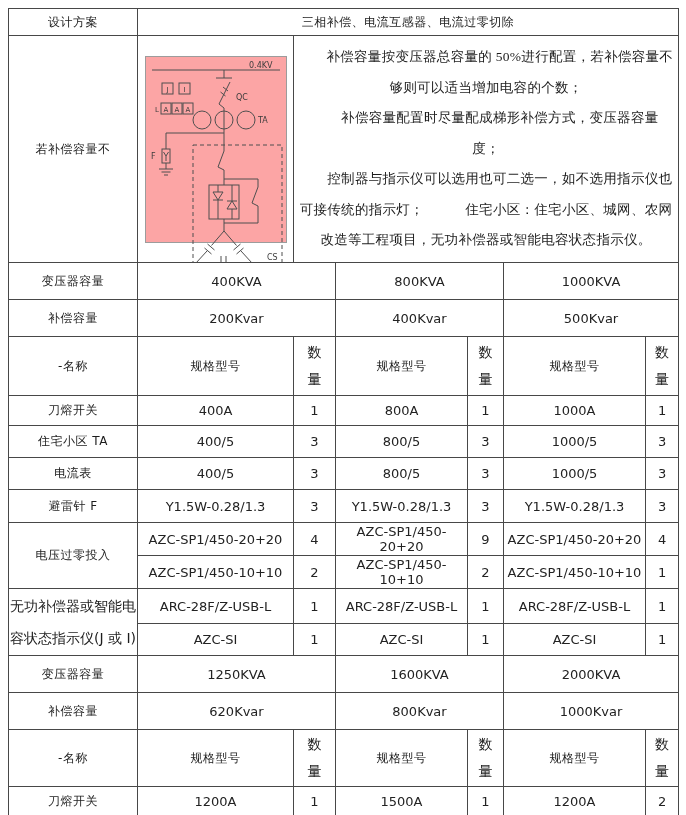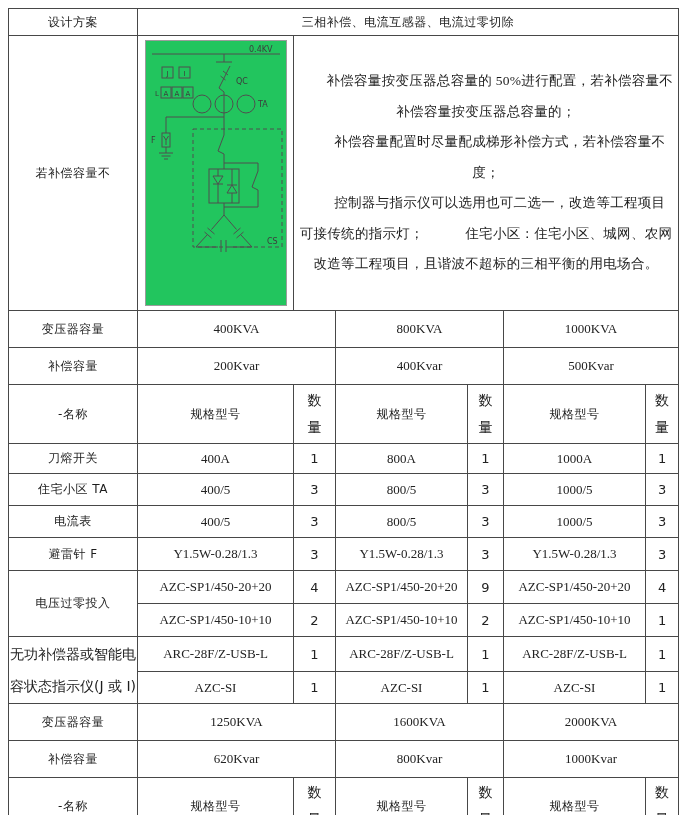--- a/index.html
+++ b/index.html
@@ -9,37 +9,37 @@
     color:#1c1c1c;
   }
   .doc{position:absolute;left:8px;top:8px;}
   table.spec{border-collapse:collapse;table-layout:fixed;width:670px;}
   table.spec td{
     border:1px solid #484848;
     text-align:center;vertical-align:middle;
     padding:0;overflow:hidden;
   }
   .zh{font-size:12px;letter-spacing:0.5px;}
-  .val{font-size:13px;color:#222;font-family:Liberation Serif, serif;}
+  .val{font-size:13px;color:#222;}
   .qty{font-size:13px;color:#222;}
   
   tr.h26 td{height:26px} tr.h226 td{height:226px}
   tr.h36 td{height:36px} tr.h58 td{height:58px}
   tr.h29 td{height:29px} tr.h31 td{height:31px}
   tr.h32 td{height:32px} tr.h34 td{height:34px}
   tr.h56 td{height:56px}
   
   .name-cell{font-size:14px;line-height:32px;padding:0 2px;}
   
   .qtyhead div{font-size:14px;line-height:27px;}
   
   td.diagram-cell{vertical-align:top;padding-top:5px;}
   .diagram-box{
-    width:142px;height:266px;margin:4px auto;
-    background:#22c55e;border:1px solid #9c9c9c;
+    width:142px;height:187px;margin:4px auto;
+    background:#fca5a5;border:1px solid #9c9c9c;
     box-sizing:border-box;
   }
   
   td.desc-cell{vertical-align:top;text-align:left;padding:9px 2px 0 6px;}
   .desc-line{
     font-size:13.5px;line-height:30.5px;white-space:pre;letter-spacing:0.3px;font-family:Liberation Serif, serif;
   }
   svg text{font-family:"DejaVu Sans","Liberation Sans",sans-serif;fill:#3c3c3c;}
 </style>
 </head>
@@ -173,26 +173,26 @@
             <text x="11" y="55">L</text>
             <text x="20" y="54.5">A</text>
             <text x="31" y="54.5">A</text>
             <text x="42" y="54.5">A</text>
           </g>
         </svg>
       </div>
     </td>
     <td class="desc-cell" colspan="5">
       <div class="desc-line">　　补偿容量按变压器总容量的 50%进行配置，若补偿容量不</div>
-      <div class="desc-line">补偿容量按变压器总容量的；</div>
-      <div class="desc-line">　　补偿容量配置时尽量配成梯形补偿方式，若补偿容量不</div>
+      <div class="desc-line">够则可以适当增加电容的个数；</div>
+      <div class="desc-line">　　补偿容量配置时尽量配成梯形补偿方式，变压器容量</div>
       <div class="desc-line">度；</div>
-      <div class="desc-line">　　控制器与指示仪可以选用也可二选一，改造等工程项目</div>
+      <div class="desc-line">　　控制器与指示仪可以选用也可二选一，如不选用指示仪也</div>
       <div class="desc-line">可接传统的指示灯；　　　住宅小区：住宅小区、城网、农网</div>
-      <div class="desc-line">改造等工程项目，且谐波不超标的三相平衡的用电场合。</div>
+      <div class="desc-line">改造等工程项目，无功补偿器或智能电容状态指示仪。</div>
     </td>
   </tr>
 
   <tr class="h36">
     <td class="zh">变压器容量</td>
     <td class="val" colspan="2">400KVA</td>
     <td class="val" colspan="2">800KVA</td>
     <td class="val" colspan="2">1000KVA</td>
   </tr>
   <tr class="h36">

